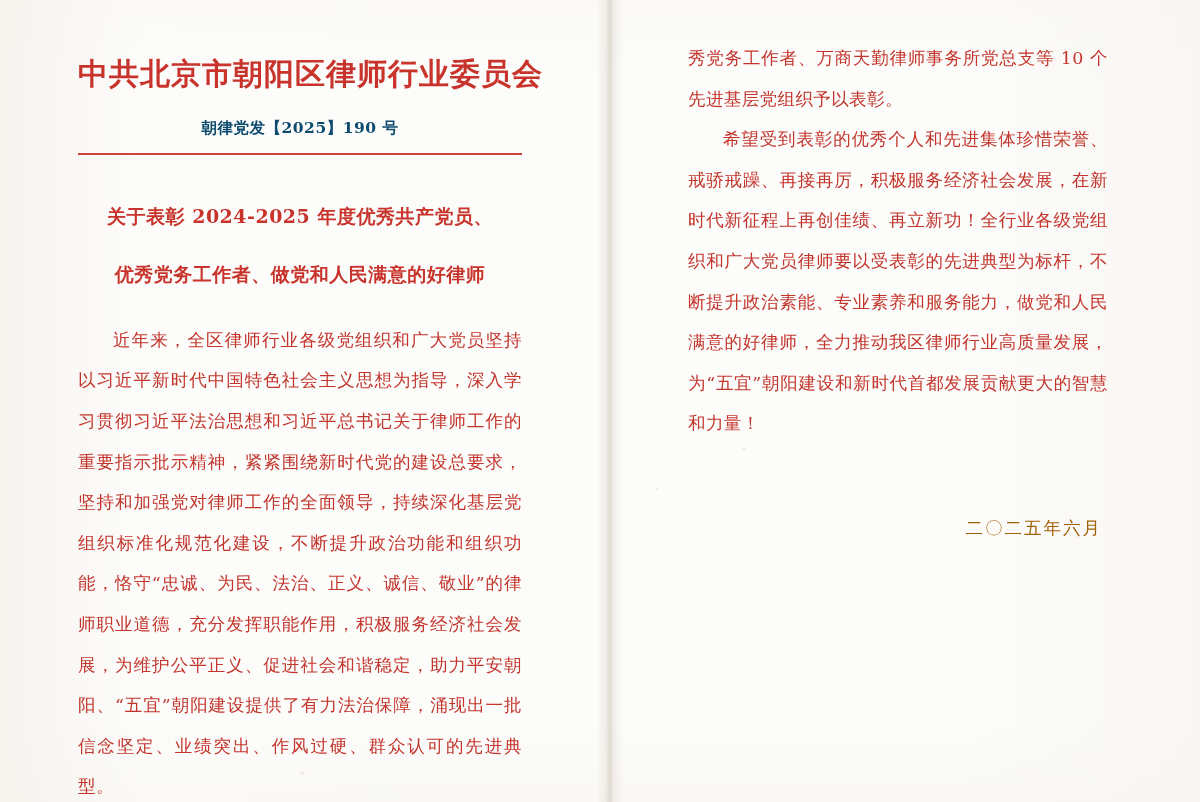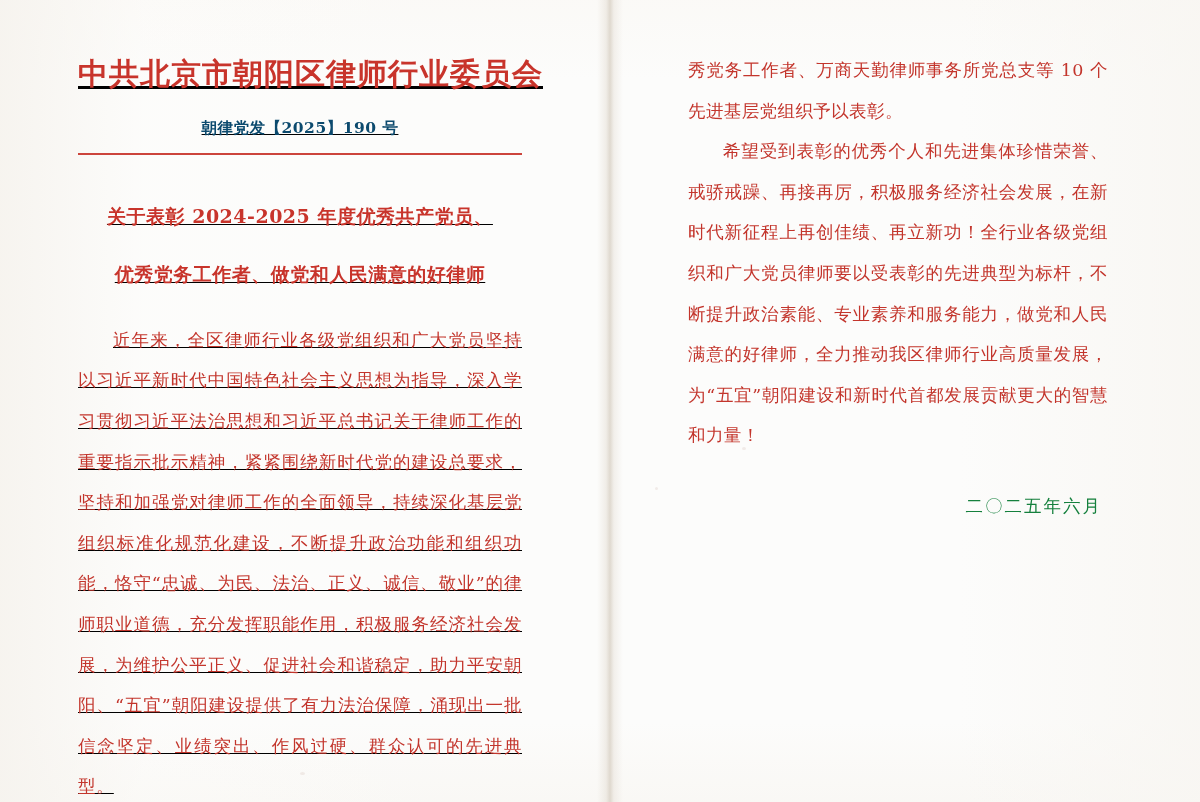--- a/index.html
+++ b/index.html
@@ -44,22 +44,22 @@
       rgba(240,236,230,0) 100%);
     pointer-events: none;
   }
 
   .col {
     position: absolute;
     top: 0;
     height: 802px;
     box-sizing: border-box;
   }
-  .col-left  { left: 0px;   width: 600px; padding: 0 78px; text-decoration: underline; }
-  .col-right { left: 600px; width: 600px; padding: 12px 92px 0 88px; }
+  .col-left  { left: 0px;   width: 600px; padding: 0 78px; }
+  .col-right { left: 600px; width: 600px; padding: 0 92px 0 88px; }
 
   
   .letterhead {
     margin-top: 56px;
     text-align: center;
   }
   .org-title {
     color: #c8342b;
     font-family: "DejaVu Serif", "Liberation Serif", serif;
     font-weight: bold;
@@ -109,23 +109,23 @@
     text-indent: 2em;
   }
   .col-right .body-text {
     margin-top: 38px;
   }
   .col-right .body-text p.cont {
     text-indent: 0;
   }
 
   .signature {
-    margin-top: 38px;
+    margin-top: 72px;
     text-align: right;
-    color: #15803d;
+    color: #a16207;
     font-size: 17.5px;
     letter-spacing: 2px;
     padding-right: 6px;
   }
 
   
   .speck {
     position: absolute;
     background: rgba(200,170,160,0.20);
     border-radius: 50%;

